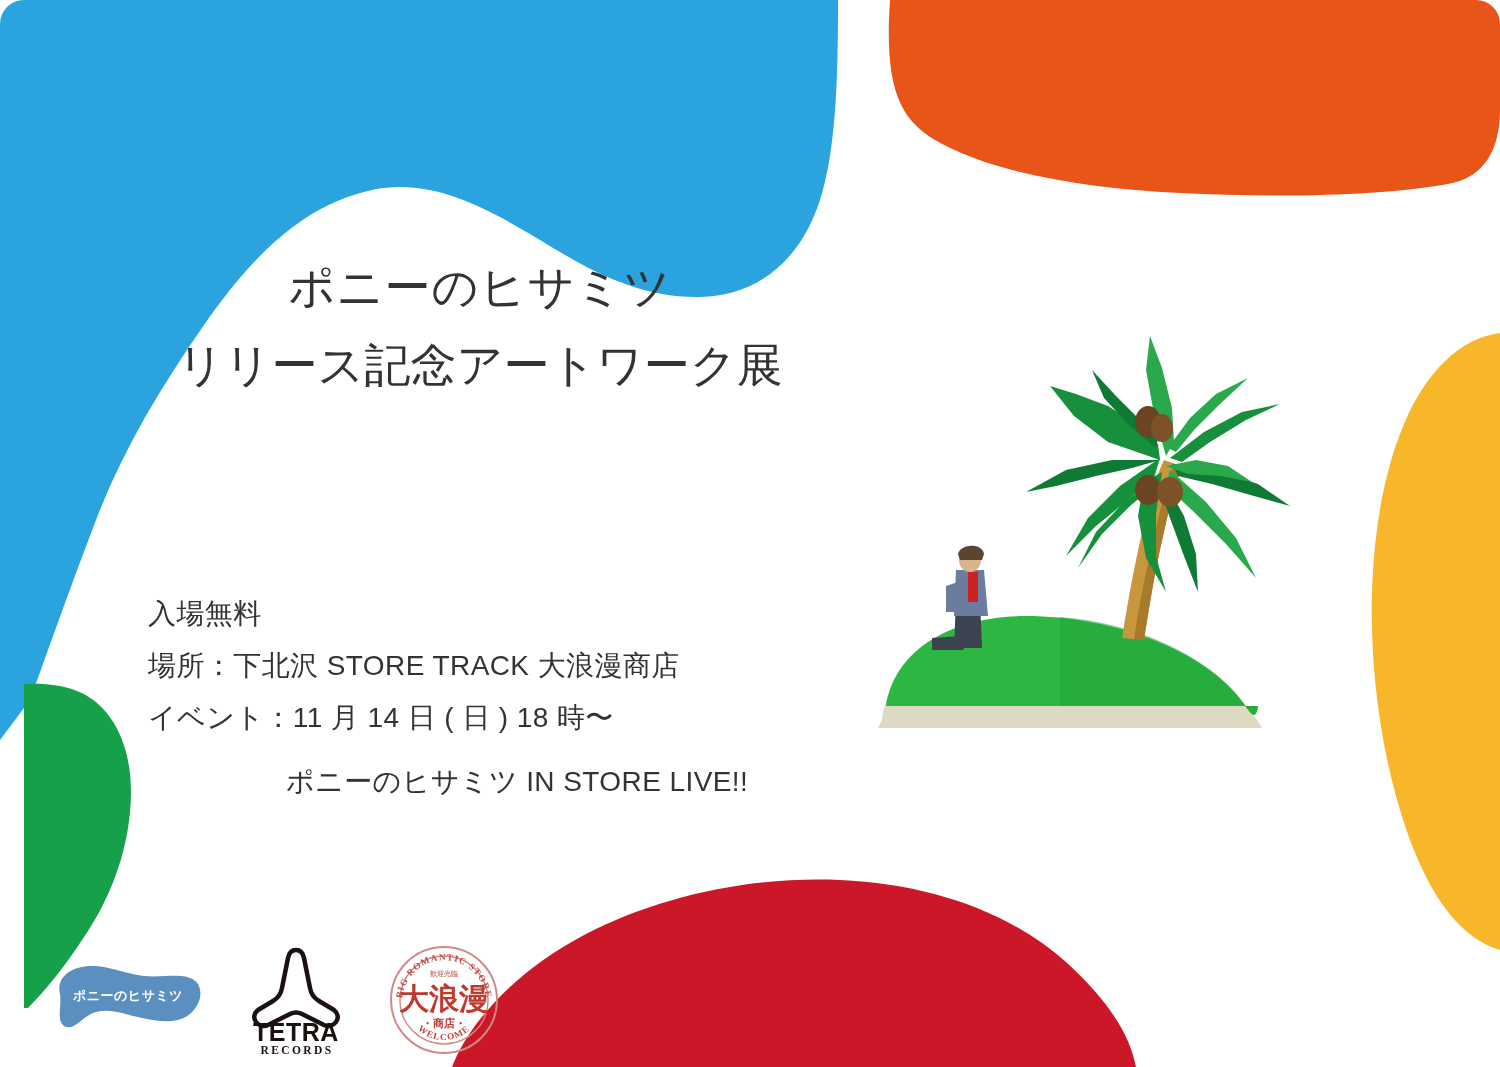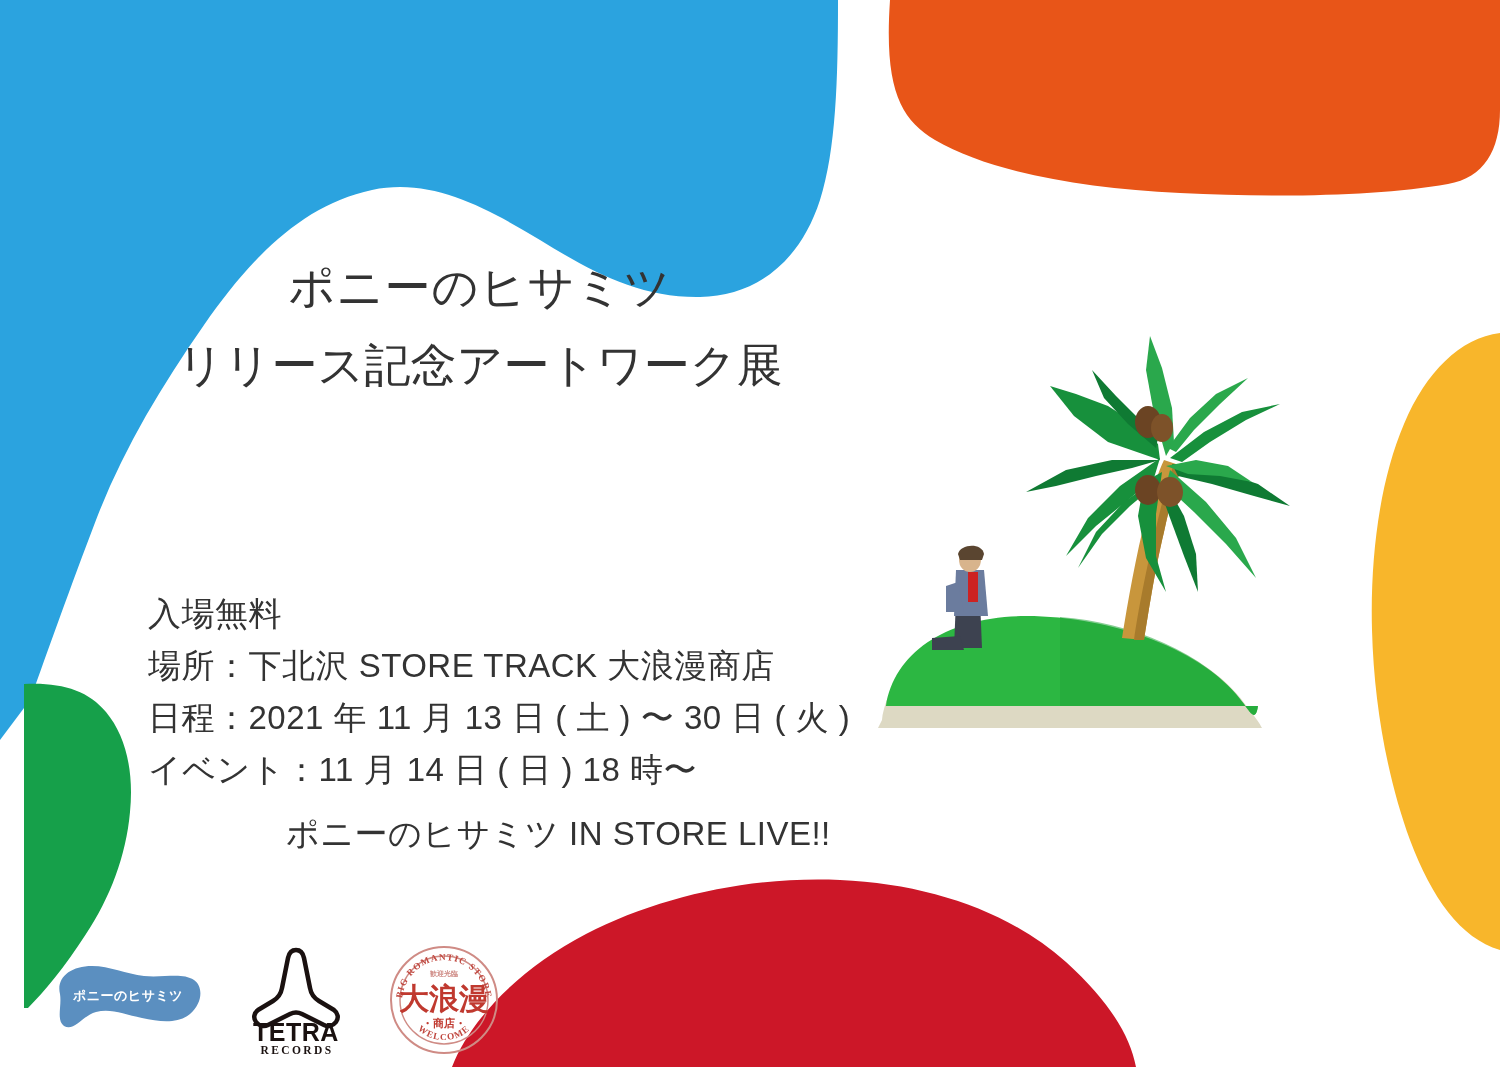--- a/index.html
+++ b/index.html
@@ -10,20 +10,21 @@
   }
   body {
     font-family: "Liberation Sans", "DejaVu Sans", sans-serif;
   }
   #poster {
     position: relative;
     width: 1500px;
     height: 1067px;
     background: #ffffff;
     overflow: hidden;
+    border-radius: 24px;
   }
   .deco-layer {
     position: absolute;
     left: 0; top: 0;
     width: 1500px;
     height: 1067px;
     pointer-events: none;
   }
 
   
@@ -45,21 +46,21 @@
   .title-line.l2 { letter-spacing: 0.01em; }
   .title-line.l3 { letter-spacing: 0.0em; }
 
   .info-block {
     position: absolute;
     left: 148px;
     top: 588px;
     color: #333333;
   }
   .info-line {
-    font-size: 33px;
+    font-size: 28px;
     line-height: 52px;
     white-space: nowrap;
     letter-spacing: 0.015em;
   }
   .info-line.indented { padding-left: 138px; margin-top: 12px; }
 
   
   .logo-row {
     position: absolute;
     left: 52px;
@@ -201,21 +202,20 @@
   </svg>
 
   <div class="title-block">
     <div class="title-line l1">ポニーのヒサミツ</div>
     <div class="title-line l3">リリース記念アートワーク展</div>
   </div>
 
   <div class="info-block">
     <div class="info-line">入場無料</div>
     <div class="info-line">場所：下北沢 STORE TRACK 大浪漫商店</div>
-    <div class="info-line">日程：2021 年 11 月 13 日 ( 土 ) 〜 30 日 ( 火 )</div>
     <div class="info-line">イベント：11 月 14 日 ( 日 ) 18 時〜</div>
     <div class="info-line indented">ポニーのヒサミツ IN STORE LIVE!!</div>
   </div>
 
   <div class="logo-row">
 
     <svg class="logo-pony" viewBox="0 0 152 76">
       <path d="M8,32 C4,16 18,4 40,4 C58,4 74,12 92,14
                C112,16 130,10 142,18 C152,25 150,42 138,52
                C126,62 108,60 90,56 C72,52 58,46 44,50

